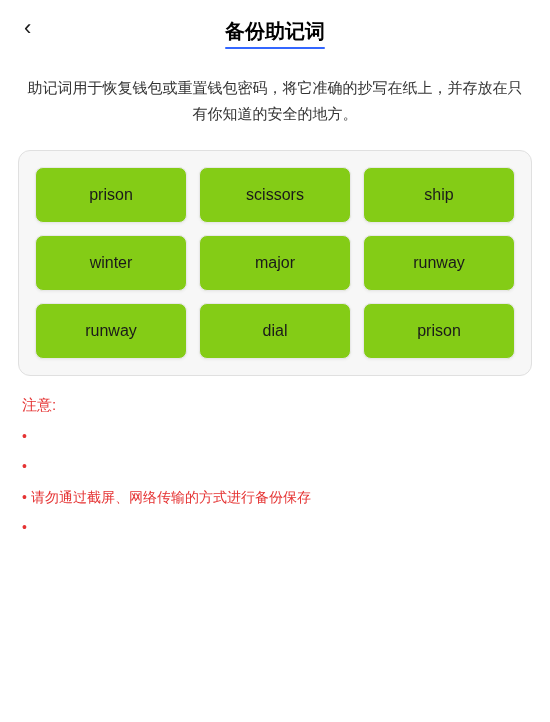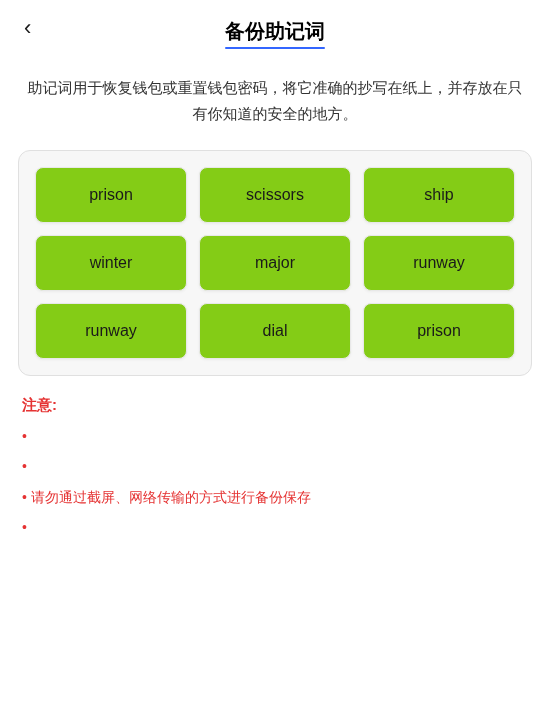--- a/index.html
+++ b/index.html
@@ -90,21 +90,21 @@
       font-weight: 400;
       box-shadow: 0 1px 3px rgba(0,0,0,0.05);
     }
 
     .notice-section {
       padding: 0 22px 20px 22px;
     }
 
     .notice-title {
       font-size: 15px;
-      font-weight: 700;
+      font-weight: 400;
       color: #e53333;
       margin-bottom: 10px;
     }
 
     .notice-item {
       display: flex;
       align-items: flex-start;
       margin-bottom: 8px;
       font-size: 14px;
       color: #e53333;

